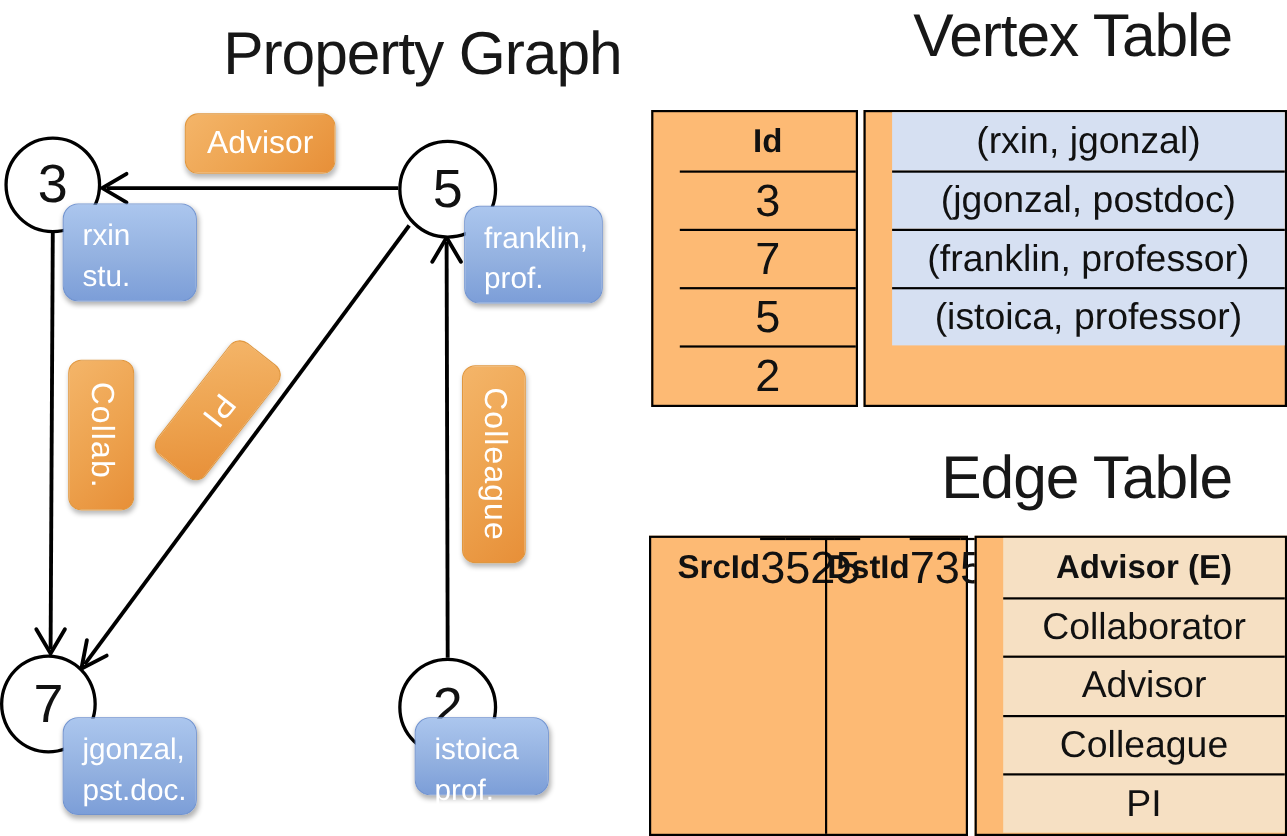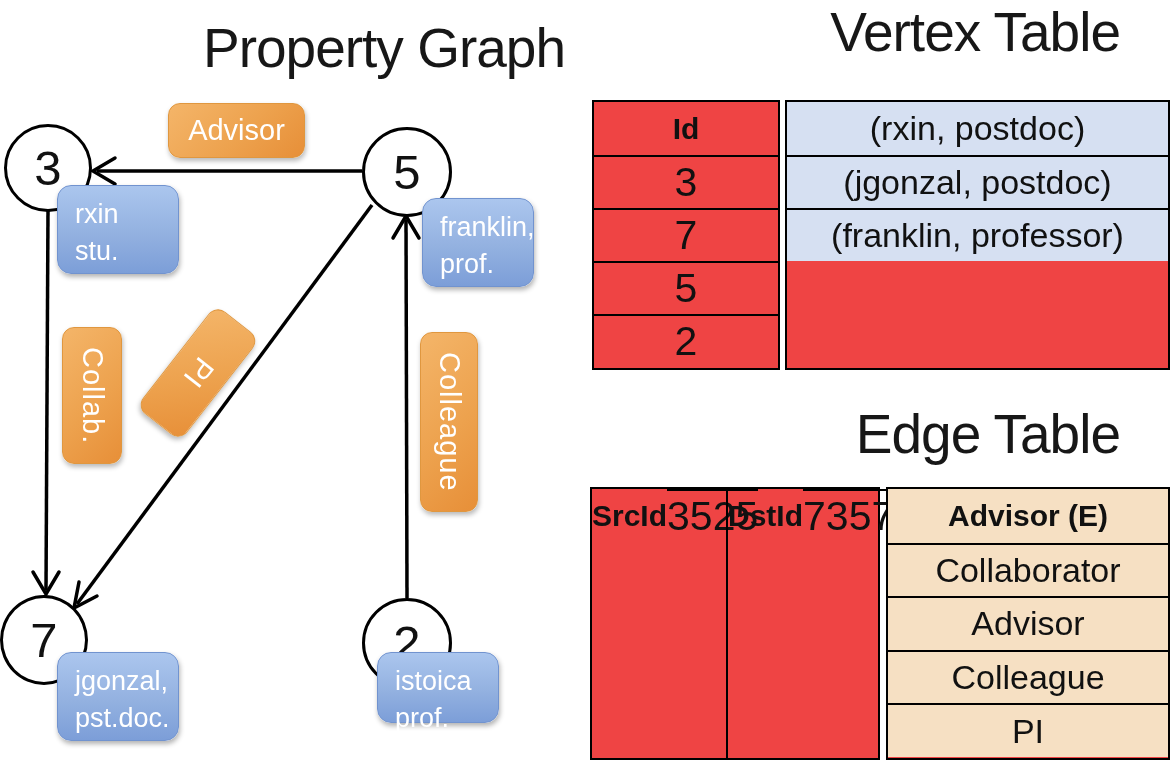--- a/index.html
+++ b/index.html
@@ -39,42 +39,42 @@
 
   .prop-box {
     position: absolute; z-index: 4;
     background: linear-gradient(180deg, #abc6ee 0%, #93b1e0 55%, #7c9ed8 100%);
     border: 1.5px solid #7193cf; border-radius: 14px;
     box-shadow: 1px 3px 5px rgba(0,0,0,0.30);
     color: #fff; font-size: 27px; font-weight: 300; line-height: 1.38;
     padding: 10px 8px 8px 17px;
   }
   #prop-rxin     { left: 57px;  top: 185px; width: 122px; height: 89px; }
-  #prop-franklin { left: 422px; top: 187px; width: 112px; height: 89px; margin-top: 11px; }
+  #prop-franklin { left: 422px; top: 187px; width: 126px; height: 89px; }
   #prop-jgonzal  { left: 57px;  top: 652px; width: 122px; height: 89px; }
   #prop-istoica  { left: 377px; top: 652px; width: 122px; height: 71px; }
 
   .edge-label {
     position: absolute; z-index: 3;
     background: linear-gradient(135deg, #f4b569 0%, #eda24e 55%, #e78f38 100%);
     border: 1.5px solid #e0973f; border-radius: 12px;
     box-shadow: 1px 3px 5px rgba(0,0,0,0.28);
     color: #fff; display: flex; align-items: center; justify-content: center;
     font-size: 29px; font-weight: 300;
   }
   .edge-label .vtext {
     writing-mode: vertical-rl; text-orientation: mixed; letter-spacing: 1px;
   }
   #label-advisor   { left: 168px; top: 103px; width: 137px; height: 55px; }
   #label-collab    { left: 62px;  top: 327px; width: 60px;  height: 137px; }
   #label-pi        { left: 170px; top: 308px; width: 56px;  height: 130px; transform: rotate(38deg); }
   #label-colleague { left: 420px; top: 332px; width: 58px;  height: 180px; }
 
   
-  .tbl-col { position: absolute; border: 2.5px solid #000; background: #ef4444; }
+  .tbl-col { position: absolute; border: 2.5px solid #000; background: #fdba74; padding-left: 24px; }
   .tbl-cell {
     display: flex; align-items: center; justify-content: center;
     border-top: 2px solid #000; text-align: center;
     font-weight: 300; color: #111; white-space: nowrap;
   }
   .tbl-cell:first-child { border-top: none; }
   .tbl-cell.hdr { font-weight: 700; font-size: 30px; }
   .tbl-cell.num { font-size: 41px; }
   .tbl-cell.txt { font-size: 34px; }
   .fill-blue  { background: #d6e0f2; }
@@ -163,23 +163,24 @@
   </div>
 
   <div class="tbl-col" id="vt-id">
     <div class="tbl-cell hdr">Id</div>
     <div class="tbl-cell num">3</div>
     <div class="tbl-cell num">7</div>
     <div class="tbl-cell num">5</div>
     <div class="tbl-cell num">2</div>
   </div>
   <div class="tbl-col" id="vt-prop">
-    <div class="tbl-cell txt fill-blue">(rxin, postdoc)</div>
+    <div class="tbl-cell txt fill-blue">(rxin, jgonzal)</div>
     <div class="tbl-cell txt fill-blue">(jgonzal, postdoc)</div>
     <div class="tbl-cell txt fill-blue">(franklin, professor)</div>
+    <div class="tbl-cell txt fill-blue">(istoica, professor)</div>
   </div>
 
   <div class="tbl-col" id="et-ids">
     <div class="et-subcol" id="et-src">
       <div class="tbl-cell hdr">SrcId</div>
       <div class="tbl-cell num">3</div>
       <div class="tbl-cell num">5</div>
       <div class="tbl-cell num">2</div>
       <div class="tbl-cell num">5</div>
     </div>

